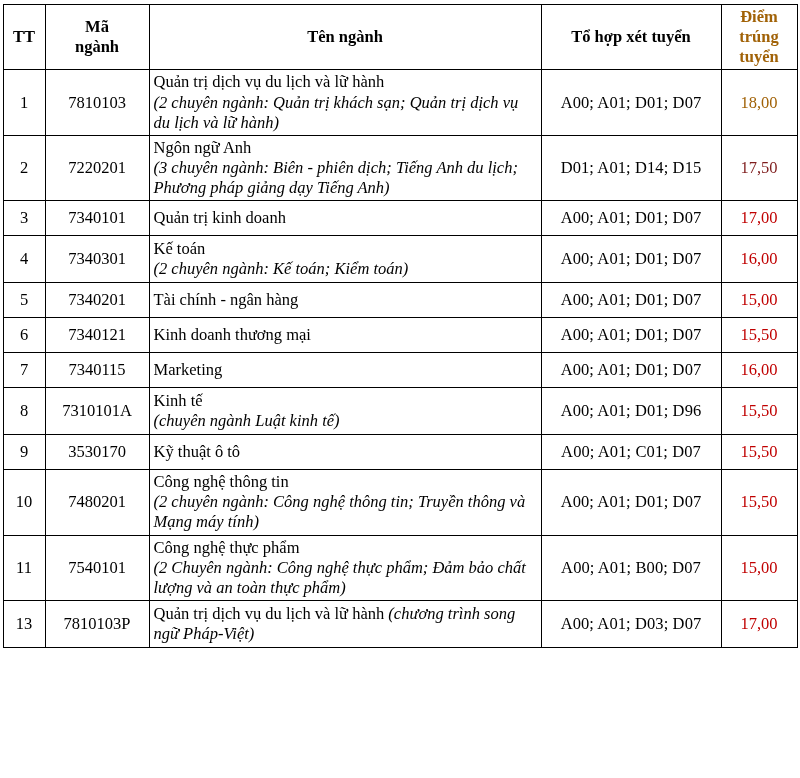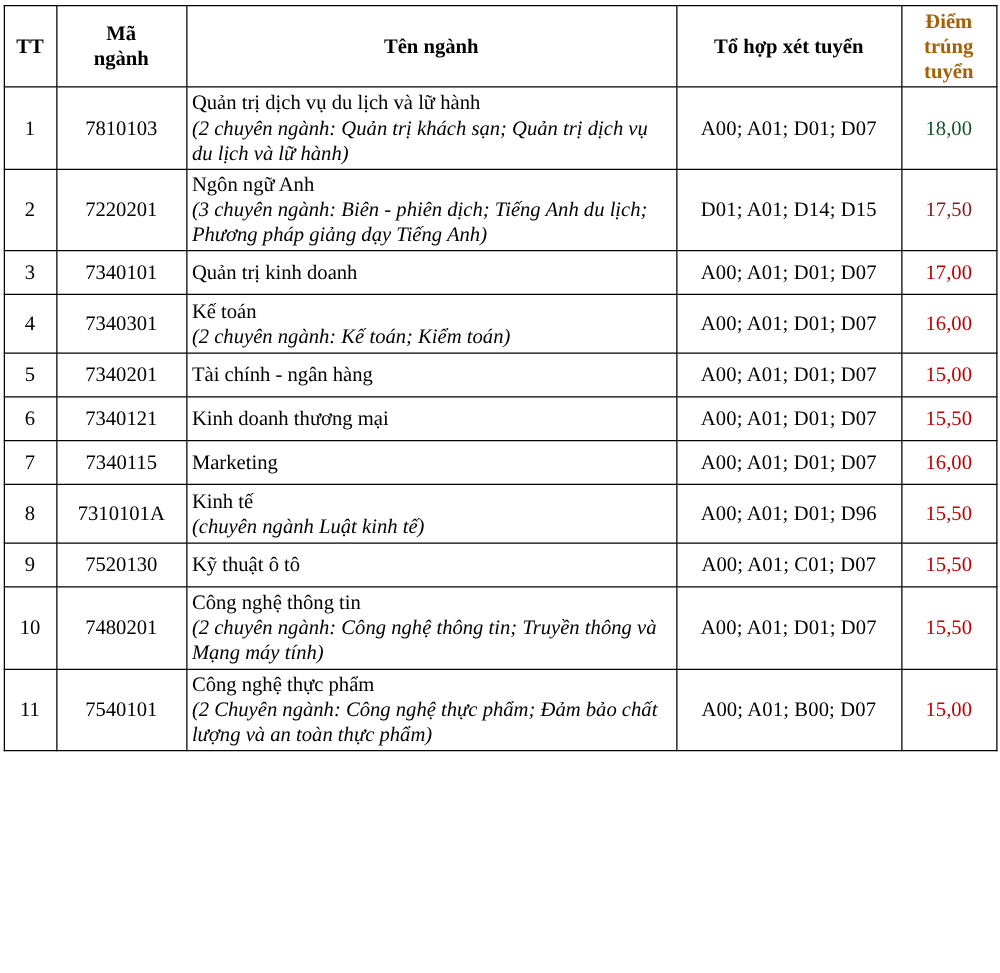--- a/index.html
+++ b/index.html
@@ -114,21 +114,21 @@
           <span>tuyển</span>
         </th>
       </tr>
     </thead>
     <tbody id="table-body">
         <tr class="tall">
           <td class="tt">1</td>
           <td class="code">7810103</td>
           <td class="name"><span class="major">Quản trị dịch vụ du lịch và lữ hành</span><span class="spec-block">(2 chuyên ngành: Quản trị khách sạn; Quản trị dịch vụ du lịch và lữ hành)</span></td>
           <td class="combo">A00; A01; D01; D07</td>
-          <td class="score" style="color: #14532d;">18,00</td>
+          <td class="score" style="color: #a16207;">18,00</td>
         </tr>
         <tr class="tall">
           <td class="tt">2</td>
           <td class="code">7220201</td>
           <td class="name"><span class="major">Ngôn ngữ Anh</span><span class="spec-block">(3 chuyên ngành: Biên - phiên dịch; Tiếng Anh du lịch; Phương pháp giảng dạy Tiếng Anh)</span></td>
           <td class="combo">D01; A01; D14; D15</td>
           <td class="score" style="color: #7f1d1d;">17,50</td>
         </tr>
         <tr class="short">
           <td class="tt">3</td>
@@ -167,34 +167,41 @@
         </tr>
         <tr class="mid">
           <td class="tt">8</td>
           <td class="code">7310101A</td>
           <td class="name"><span class="major">Kinh tế</span><span class="spec-block">(chuyên ngành Luật kinh tế)</span></td>
           <td class="combo">A00; A01; D01; D96</td>
           <td class="score" style="color: rgb(192, 0, 0);">15,50</td>
         </tr>
         <tr class="short">
           <td class="tt">9</td>
-          <td class="code">7520130</td>
+          <td class="code">3530170</td>
           <td class="name"><span class="major">Kỹ thuật ô tô</span></td>
           <td class="combo">A00; A01; C01; D07</td>
           <td class="score" style="color: rgb(192, 0, 0);">15,50</td>
         </tr>
         <tr class="tall">
           <td class="tt">10</td>
           <td class="code">7480201</td>
           <td class="name"><span class="major">Công nghệ thông tin</span><span class="spec-block">(2 chuyên ngành: Công nghệ thông tin; Truyền thông và Mạng máy tính)</span></td>
           <td class="combo">A00; A01; D01; D07</td>
           <td class="score" style="color: rgb(192, 0, 0);">15,50</td>
         </tr>
         <tr class="tall">
           <td class="tt">11</td>
           <td class="code">7540101</td>
           <td class="name"><span class="major">Công nghệ thực phẩm</span><span class="spec-block">(2 Chuyên ngành: Công nghệ thực phẩm; Đảm bảo chất lượng và an toàn thực phẩm)</span></td>
           <td class="combo">A00; A01; B00; D07</td>
           <td class="score" style="color: rgb(192, 0, 0);">15,00</td>
         </tr>
+        <tr class="mid">
+          <td class="tt">13</td>
+          <td class="code">7810103P</td>
+          <td class="name"><span class="major">Quản trị dịch vụ du lịch và lữ hành </span><span class="spec">(chương trình song ngữ Pháp-Việt)</span></td>
+          <td class="combo">A00; A01; D03; D07</td>
+          <td class="score" style="color: rgb(192, 0, 0);">17,00</td>
+        </tr>
       </tbody>
   </table>
 </div>
 
 </body></html>

